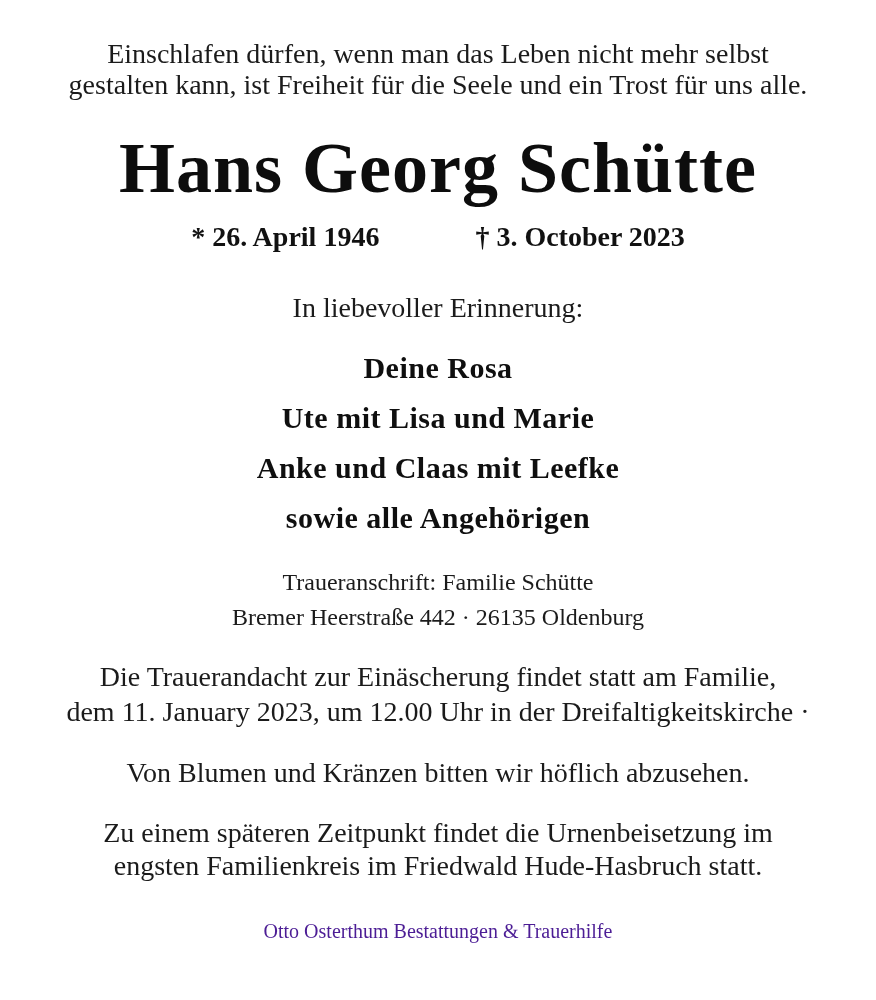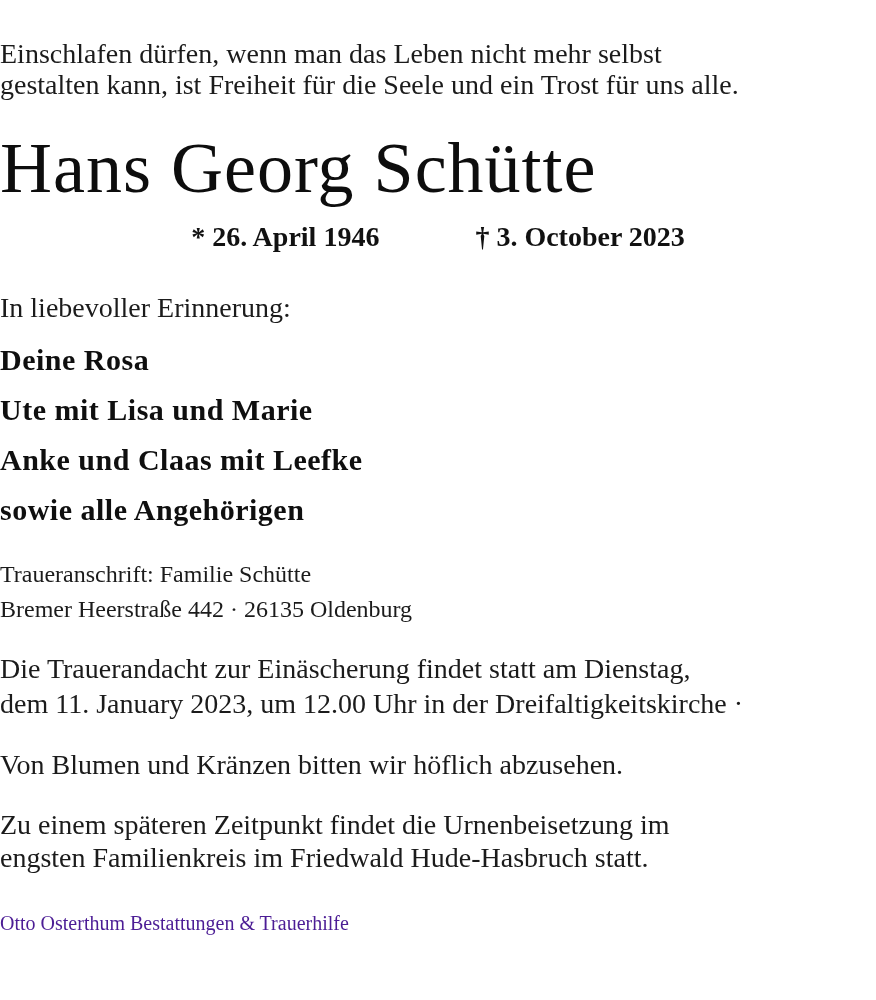--- a/index.html
+++ b/index.html
@@ -8,33 +8,34 @@
     background: #ffffff;
   }
   .page {
     position: relative;
     width: 876px;
     height: 1000px;
     margin: 0 auto;
     background: #ffffff;
     color: #141414;
     font-family: "Liberation Serif", "DejaVu Serif", serif;
+    text-align: center;
     overflow: hidden;
   }
   .epigraph {
     padding-top: 38px;
     font-size: 28px;
     line-height: 31px;
     color: #1b1b1b;
   }
   .deceased-name {
     margin: 30px 0 0 0;
     font-size: 72px;
     line-height: 76px;
-    font-weight: normal;
+    font-weight: bold;
     letter-spacing: 1px;
     color: #0d0d0d;
   }
   .dates-row {
     margin-top: 14px;
     display: flex;
     justify-content: center;
     gap: 96px;
     font-size: 28px;
     line-height: 34px;
@@ -48,21 +49,21 @@
     color: #1b1b1b;
   }
   .mourner-line {
     font-size: 30px;
     line-height: 50px;
     font-weight: bold;
     letter-spacing: 0.5px;
     color: #0f0f0f;
   }
   .mourners {
-    margin-top: 10px;
+    margin-top: 18px;
   }
   .address-block {
     margin-top: 22px;
     font-size: 24px;
     line-height: 35px;
     color: #1b1b1b;
   }
   .service-block {
     margin-top: 24px;
     font-size: 28px;
@@ -113,21 +114,21 @@
     <div class="mourner-line">Anke und Claas mit Leefke</div>
     <div class="mourner-line">sowie alle Angehörigen</div>
   </div>
 
   <div class="address-block">
     <div>Traueranschrift: Familie Schütte</div>
     <div>Bremer Heerstraße 442 · 26135 Oldenburg</div>
   </div>
 
   <div class="service-block">
-    <div>Die Trauerandacht zur Einäscherung findet statt am Dienstag,</div>
+    <div>Die Trauerandacht zur Einäscherung findet statt am Familie,</div>
     <div>dem 11. January 2023, um 12.00 Uhr in der Dreifaltigkeitskirche ·</div>
   </div>
 
   <div class="flowers-line">Von Blumen und Kränzen bitten wir höflich abzusehen.</div>
 
   <div class="urn-block">
     <div>Zu einem späteren Zeitpunkt findet die Urnenbeisetzung im</div>
     <div>engsten Familienkreis im Friedwald Hude-Hasbruch statt.</div>
   </div>
 

